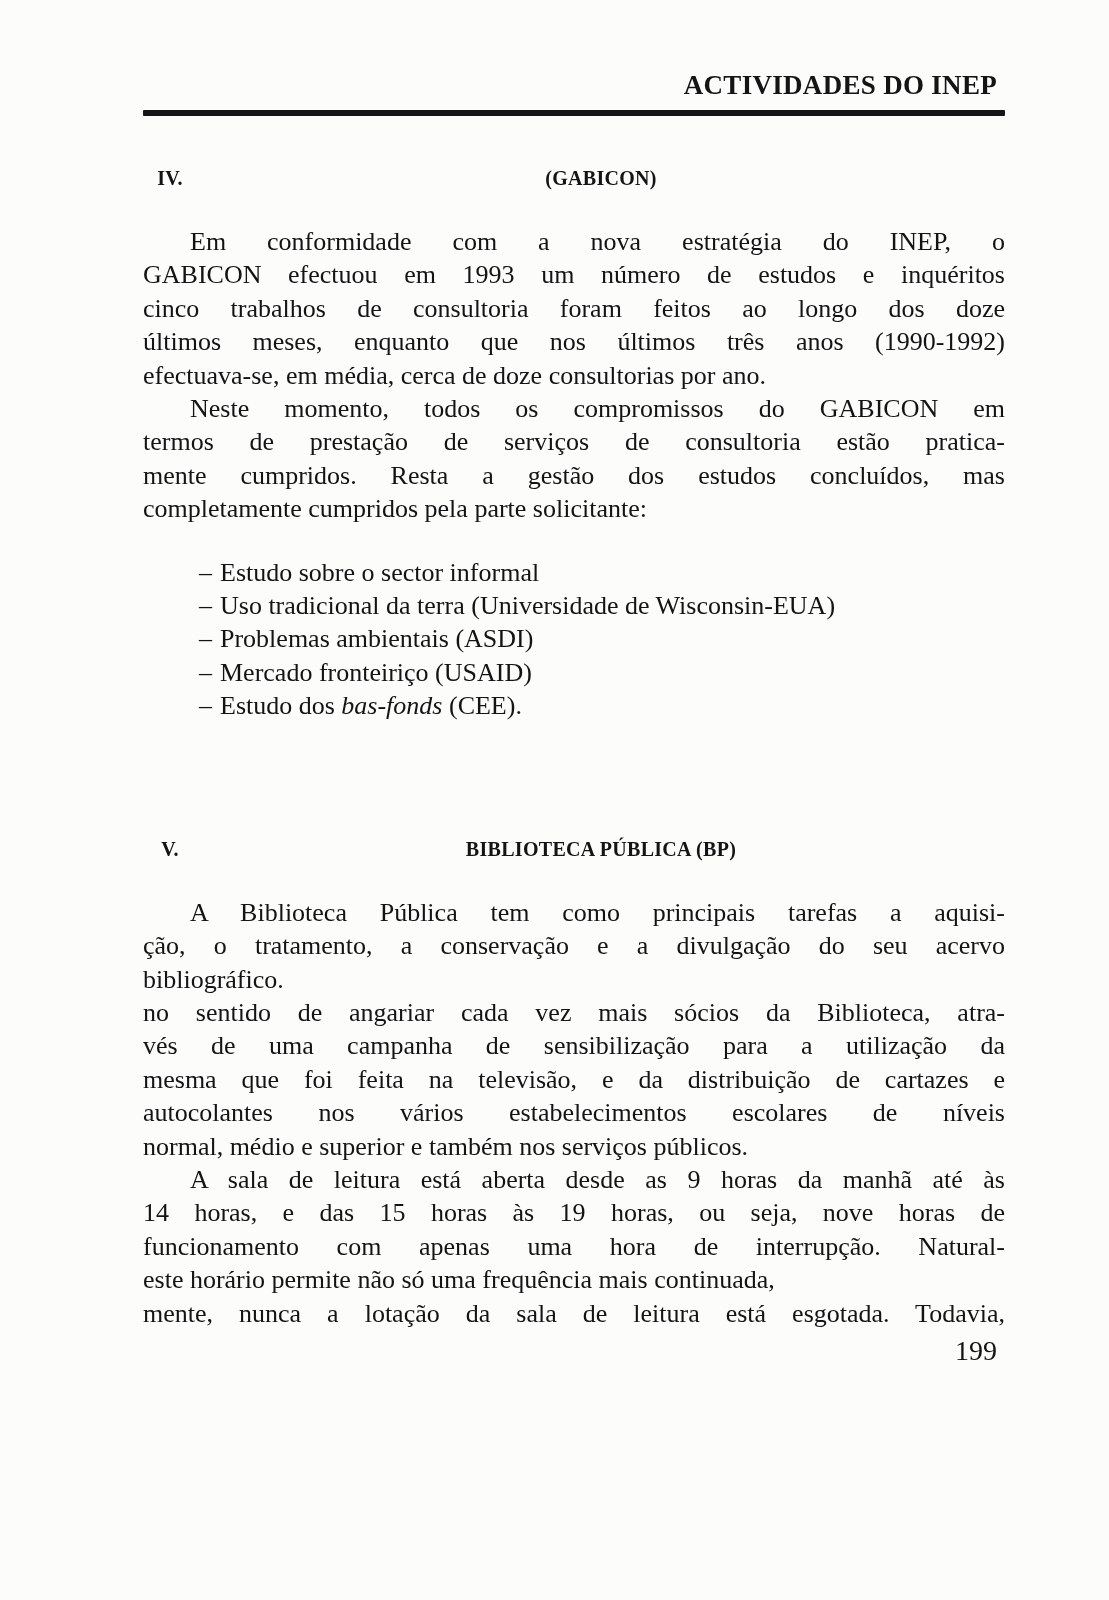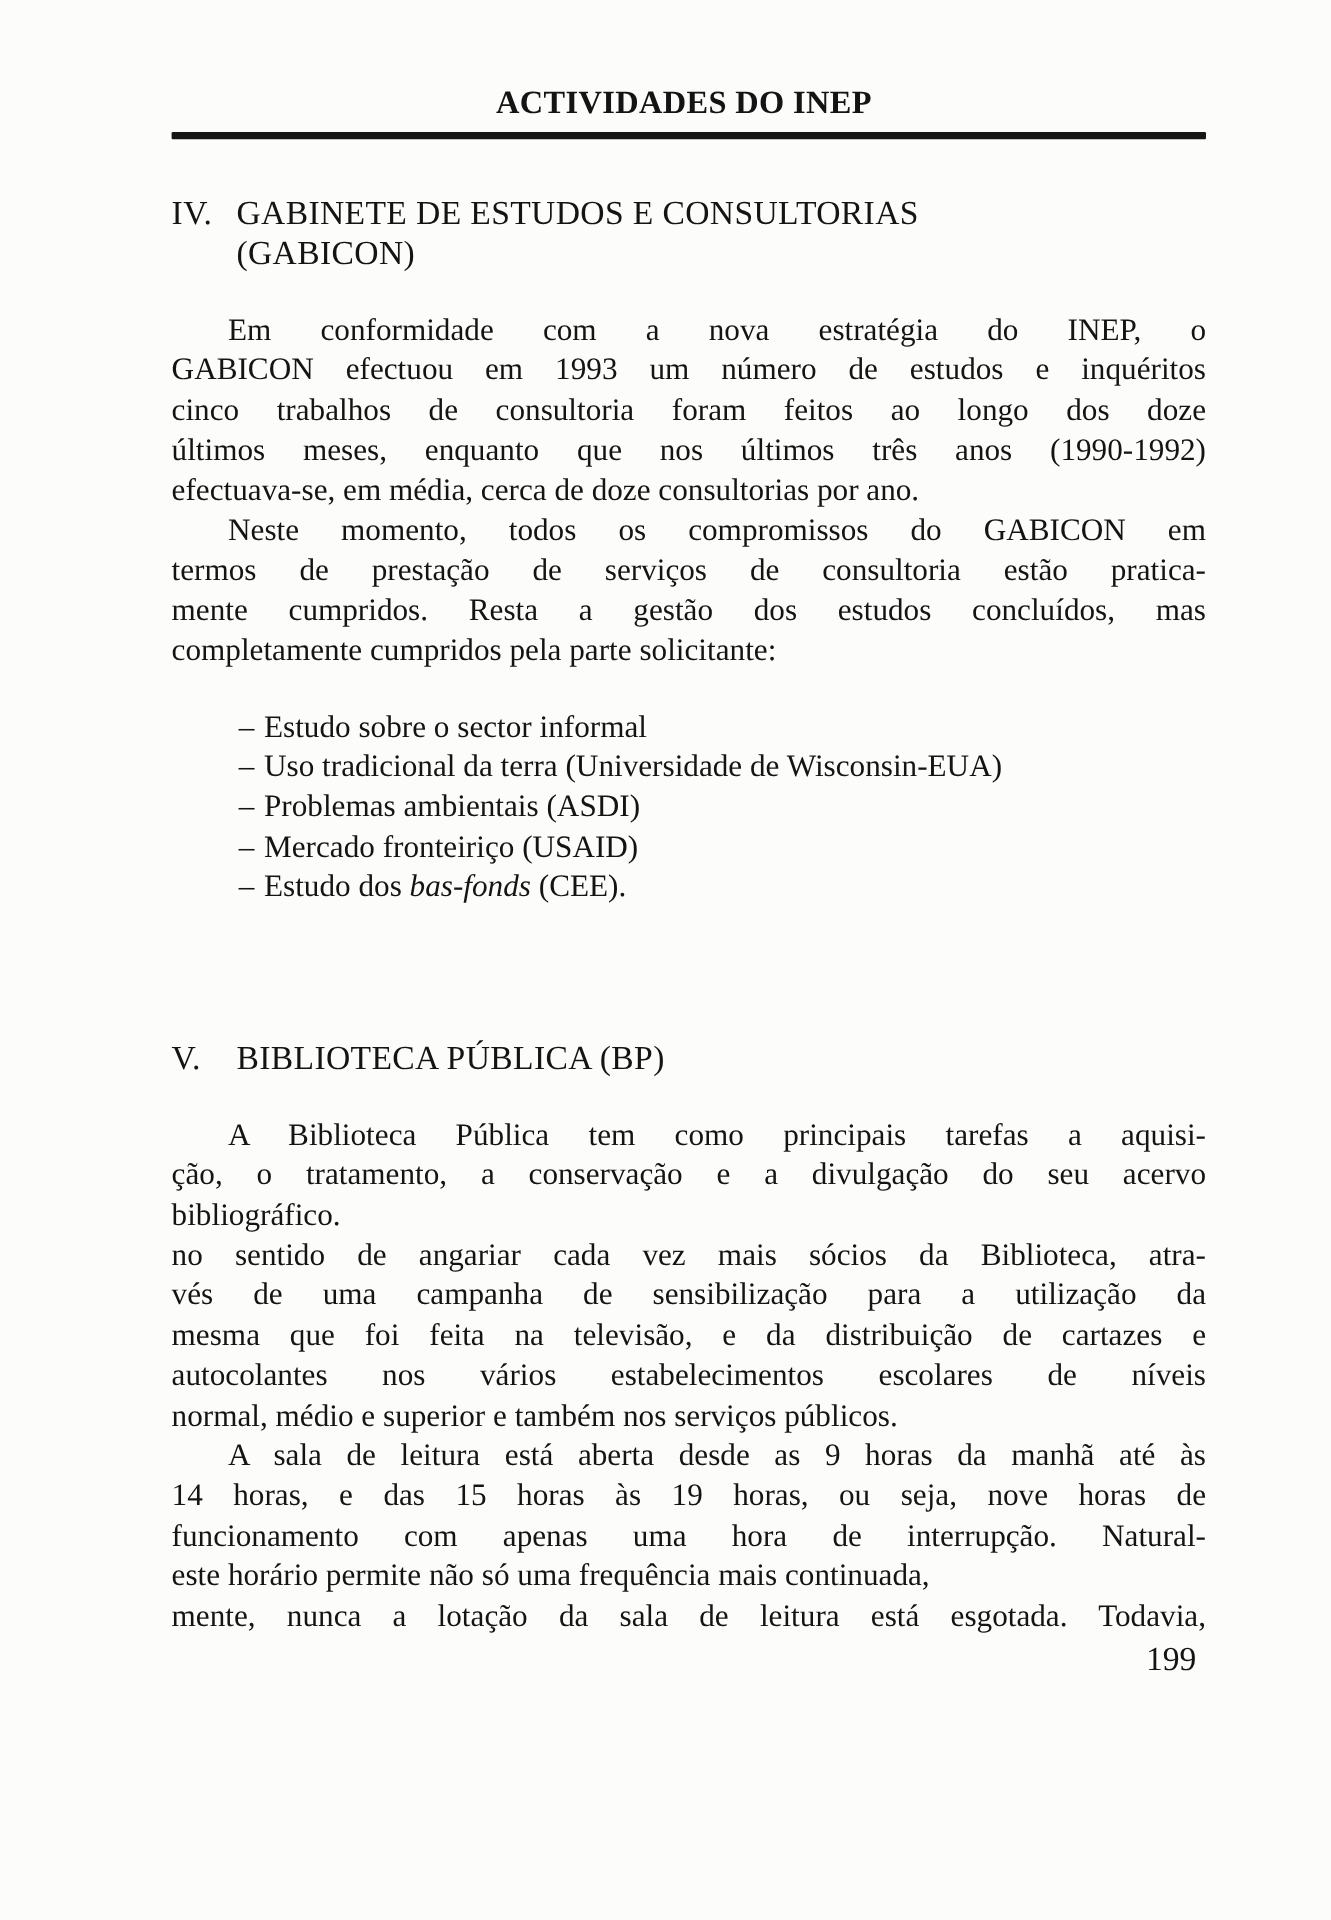--- a/index.html
+++ b/index.html
@@ -16,36 +16,37 @@
     position: absolute;
     left: 143px;
     top: 0;
     width: 862px;
   }
   .running-header {
     margin-top: 70px;
     font-size: 27px;
     line-height: 30px;
     font-weight: bold;
-    text-align: center;
+    text-align: right;
     padding-right: 8px;
     letter-spacing: 0.3px;
   }
   .rule {
     margin-top: 10px;
     height: 6px;
     background: #161616;
     border-radius: 1px;
   }
   .section-heading {
     display: flex;
-    font-weight: normal;
-    font-size: 28px;
+    font-weight: bold;
+    font-size: 20px;
     line-height: 33px;
     letter-spacing: 0.3px;
+    text-align: center;
   }
   .heading-iv { margin-top: 46px; }
   .heading-v  { margin-top: 110px; }
   .hnum { width: 54px; flex: 0 0 54px; }
   .htext { flex: 1; }
   .bodytext {
     font-size: 26px;
     line-height: 33.4px;
   }
   .para { margin: 0; }
@@ -79,21 +80,20 @@
 
 <div class="page">
 
   <div class="running-header">ACTIVIDADES DO INEP</div>
 
   <div class="rule"></div>
 
   <div class="section-heading heading-iv">
     <span class="hnum">IV.</span>
     <span class="htext">
-      <span style="display:block">GABINETE DE ESTUDOS E CONSULTORIAS</span>
       <span style="display:block">(GABICON)</span>
     </span>
   </div>
 
   <div class="bodytext">
     <div class="para para-first-iv">
         <div class="tline first">Em conformidade com a nova estratégia do INEP, o</div>
         <div class="tline">GABICON efectuou em 1993 um número de estudos e inquéritos</div>
         <div class="tline">cinco trabalhos de consultoria foram feitos ao longo dos doze</div>
         <div class="tline">últimos meses, enquanto que nos últimos três anos (1990-1992)</div>

